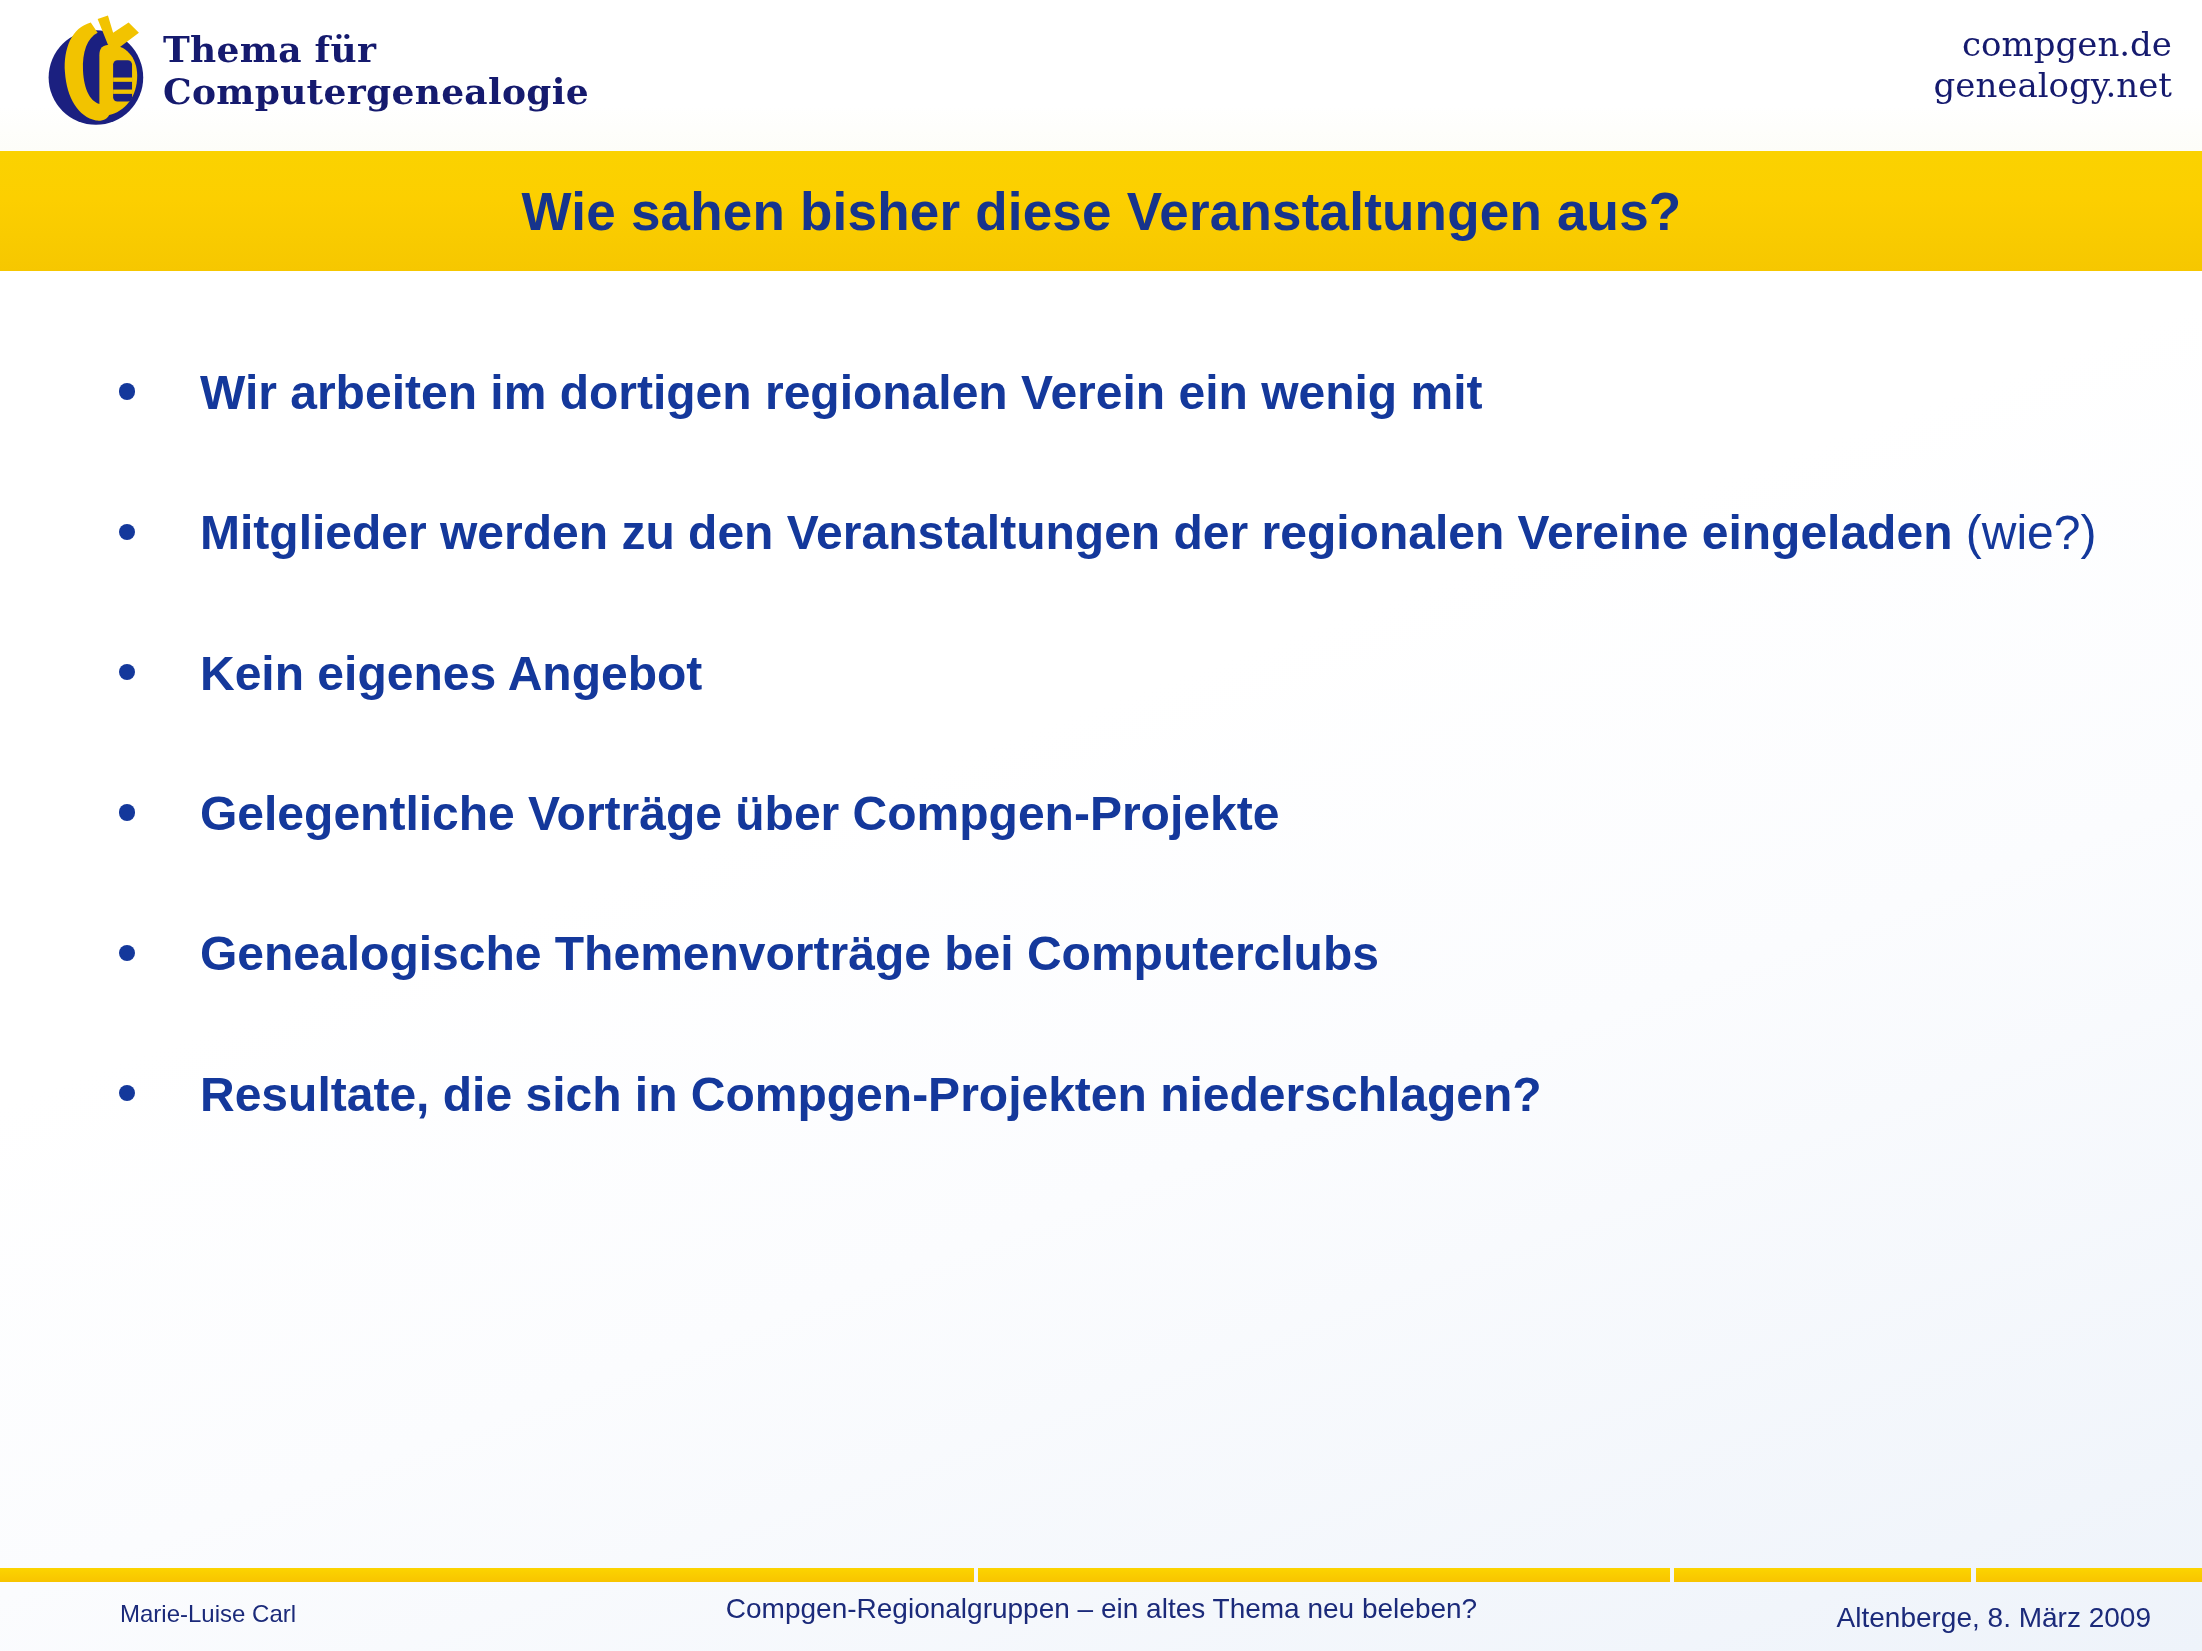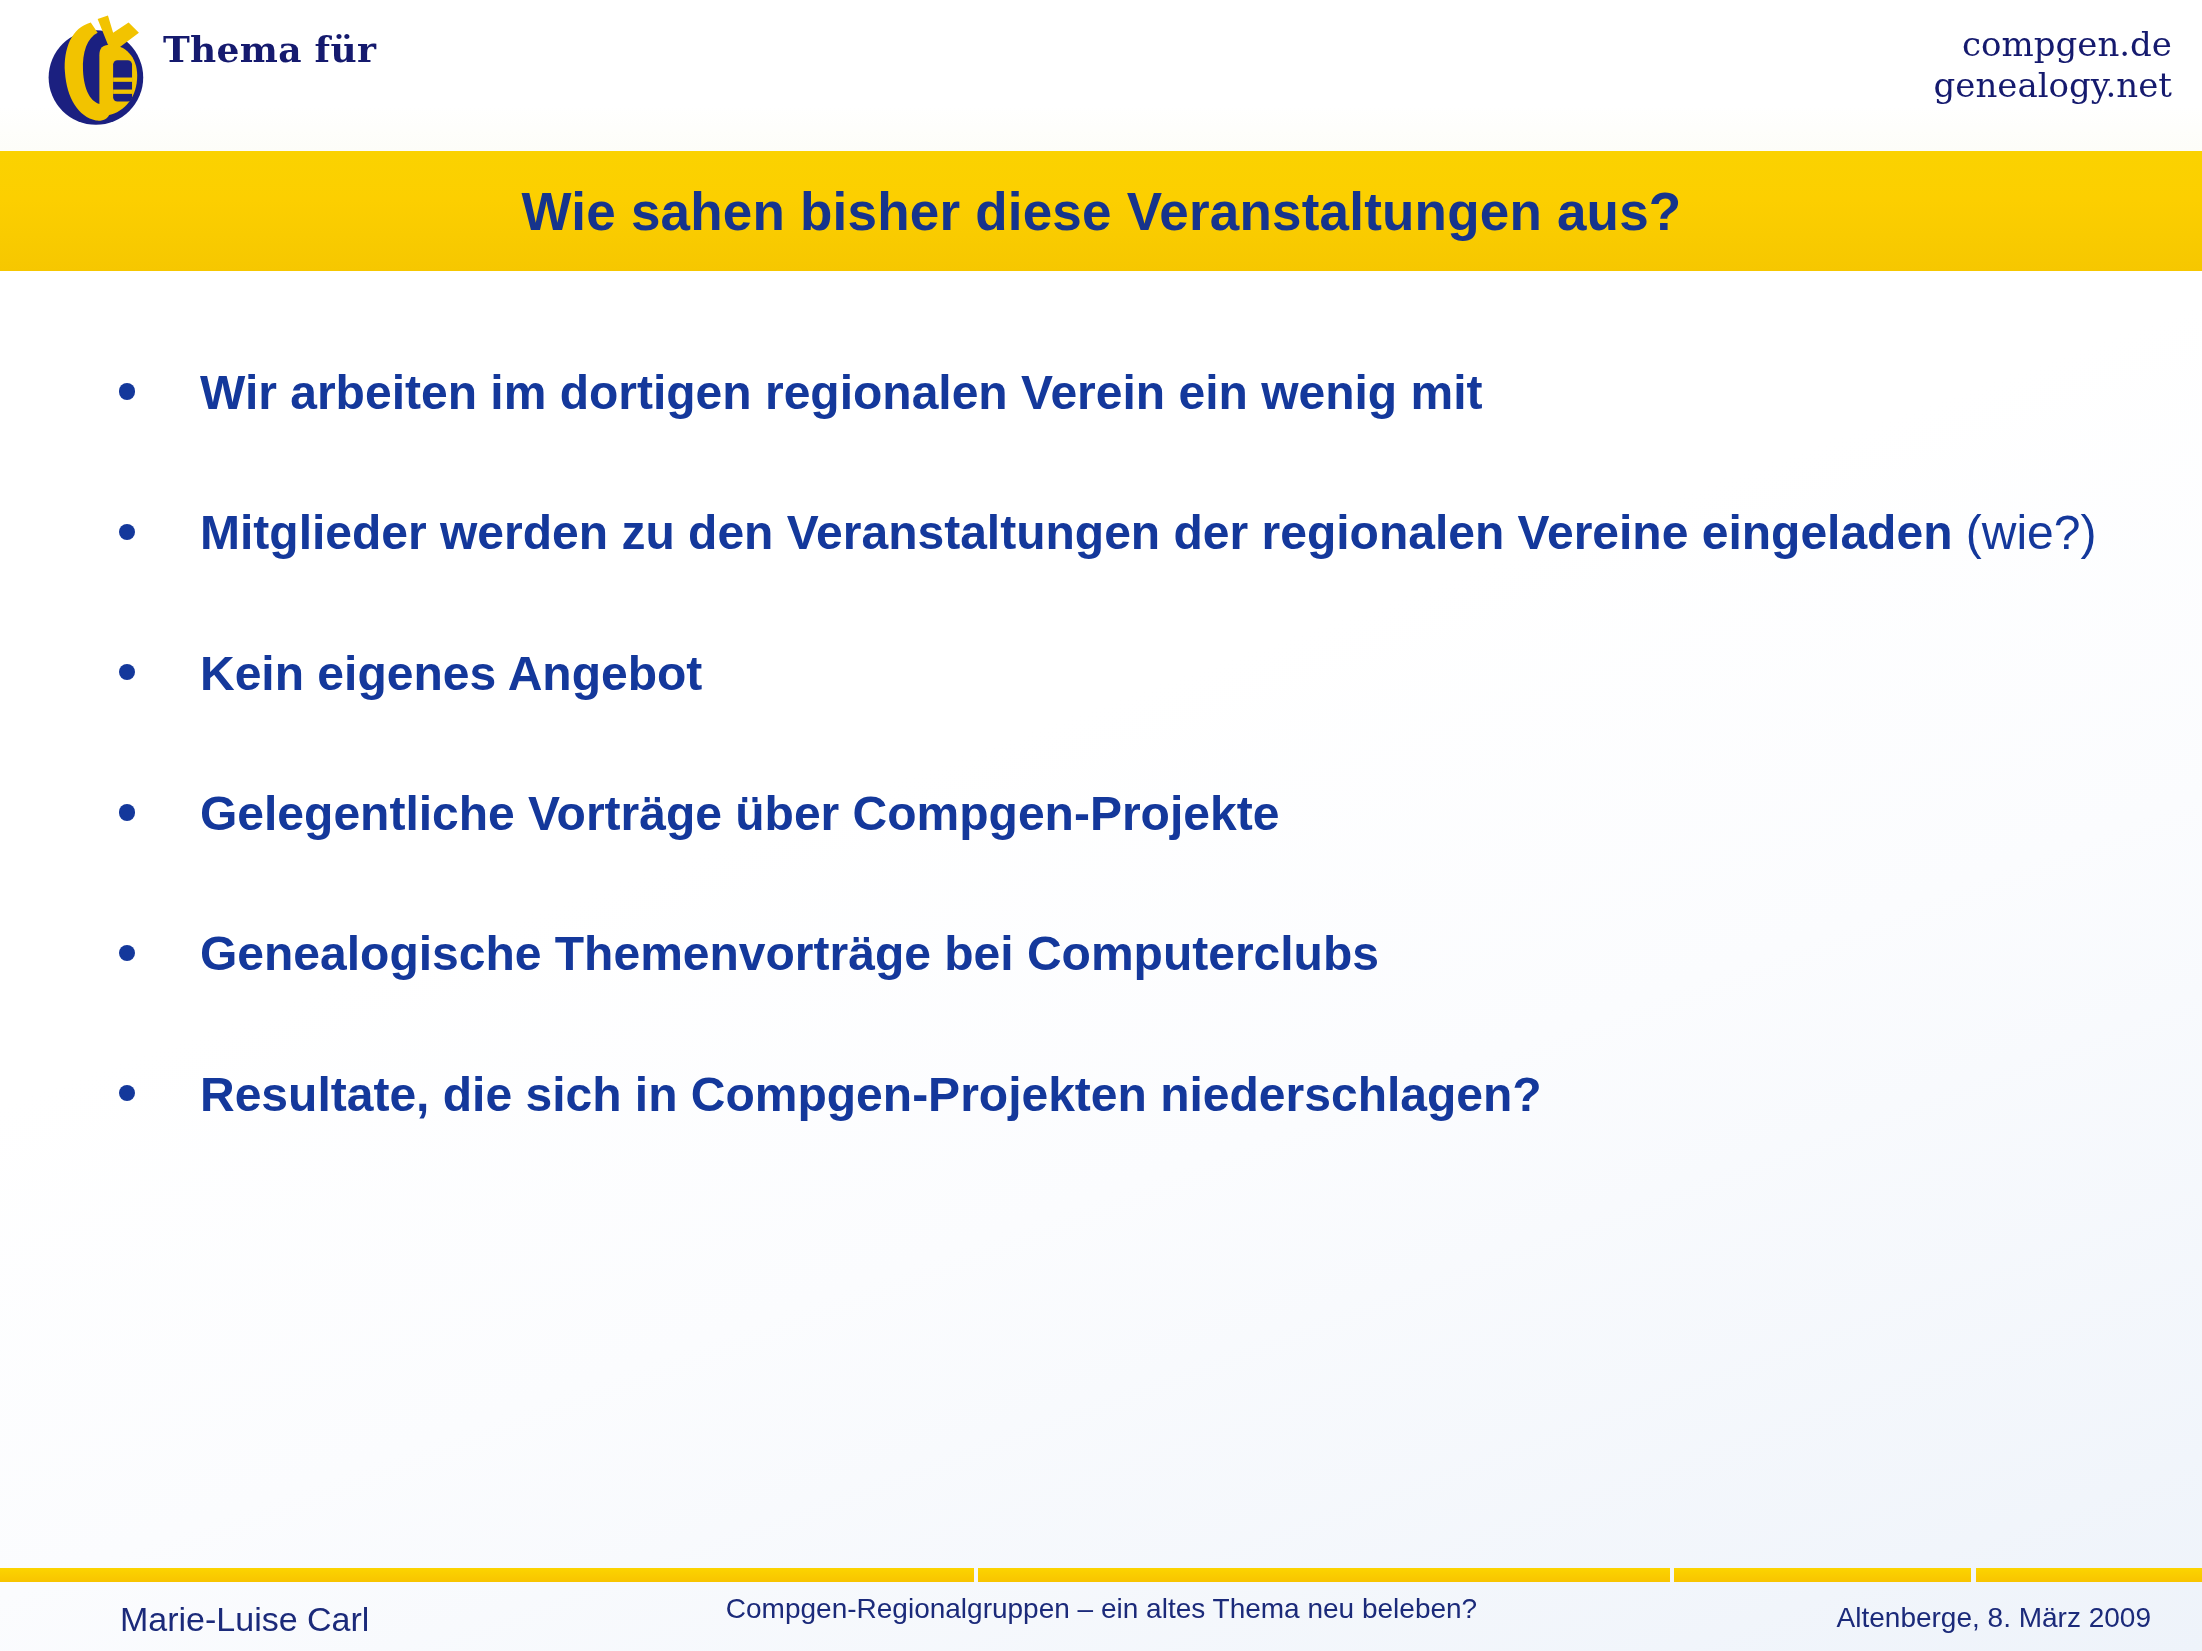--- a/index.html
+++ b/index.html
@@ -149,21 +149,21 @@
   }
   .footer-item {
     position: absolute;
     font-family: "Liberation Sans", sans-serif;
     color: #1b2a7a;
     white-space: nowrap;
   }
   #footer-author {
     left: 120px;
     top: 10.3px;
-    font-size: 34px;
+    font-size: 24px;
   }
   #footer-subject {
     left: 50%;
     transform: translateX(-50%);
     top: 3.4px;
     font-size: 28px;
   }
   #footer-place {
     right: 52px;
     top: 12px;
@@ -186,20 +186,21 @@
         <path d="M88 44 C106 44 120 58 120 80 C120 104 106 122 86 126
                  C80 127 76 124 76 118 L76 56 C76 48 80 44 88 44 Z" fill="#f2c300"></path>
         <rect x="92" y="62" width="22" height="48" rx="5" fill="#1b2080"></rect>
         <rect x="92" y="82" width="22" height="5" fill="#f2c300"></rect>
         <rect x="92" y="96" width="22" height="5" fill="#f2c300"></rect>
       </svg>
     </div>
 
     <div id="org-name">
       <span class="l">Thema für</span>
+      <span class="l">Computergenealogie</span>
     </div>
 
     <div id="site-links">
       <span class="l">compgen.de</span>
       <span class="l">genealogy.net</span>
     </div>
   </div>
 
   <div id="title-banner">
     <div id="title-text">Wie sahen bisher diese Veranstaltungen aus?</div>

